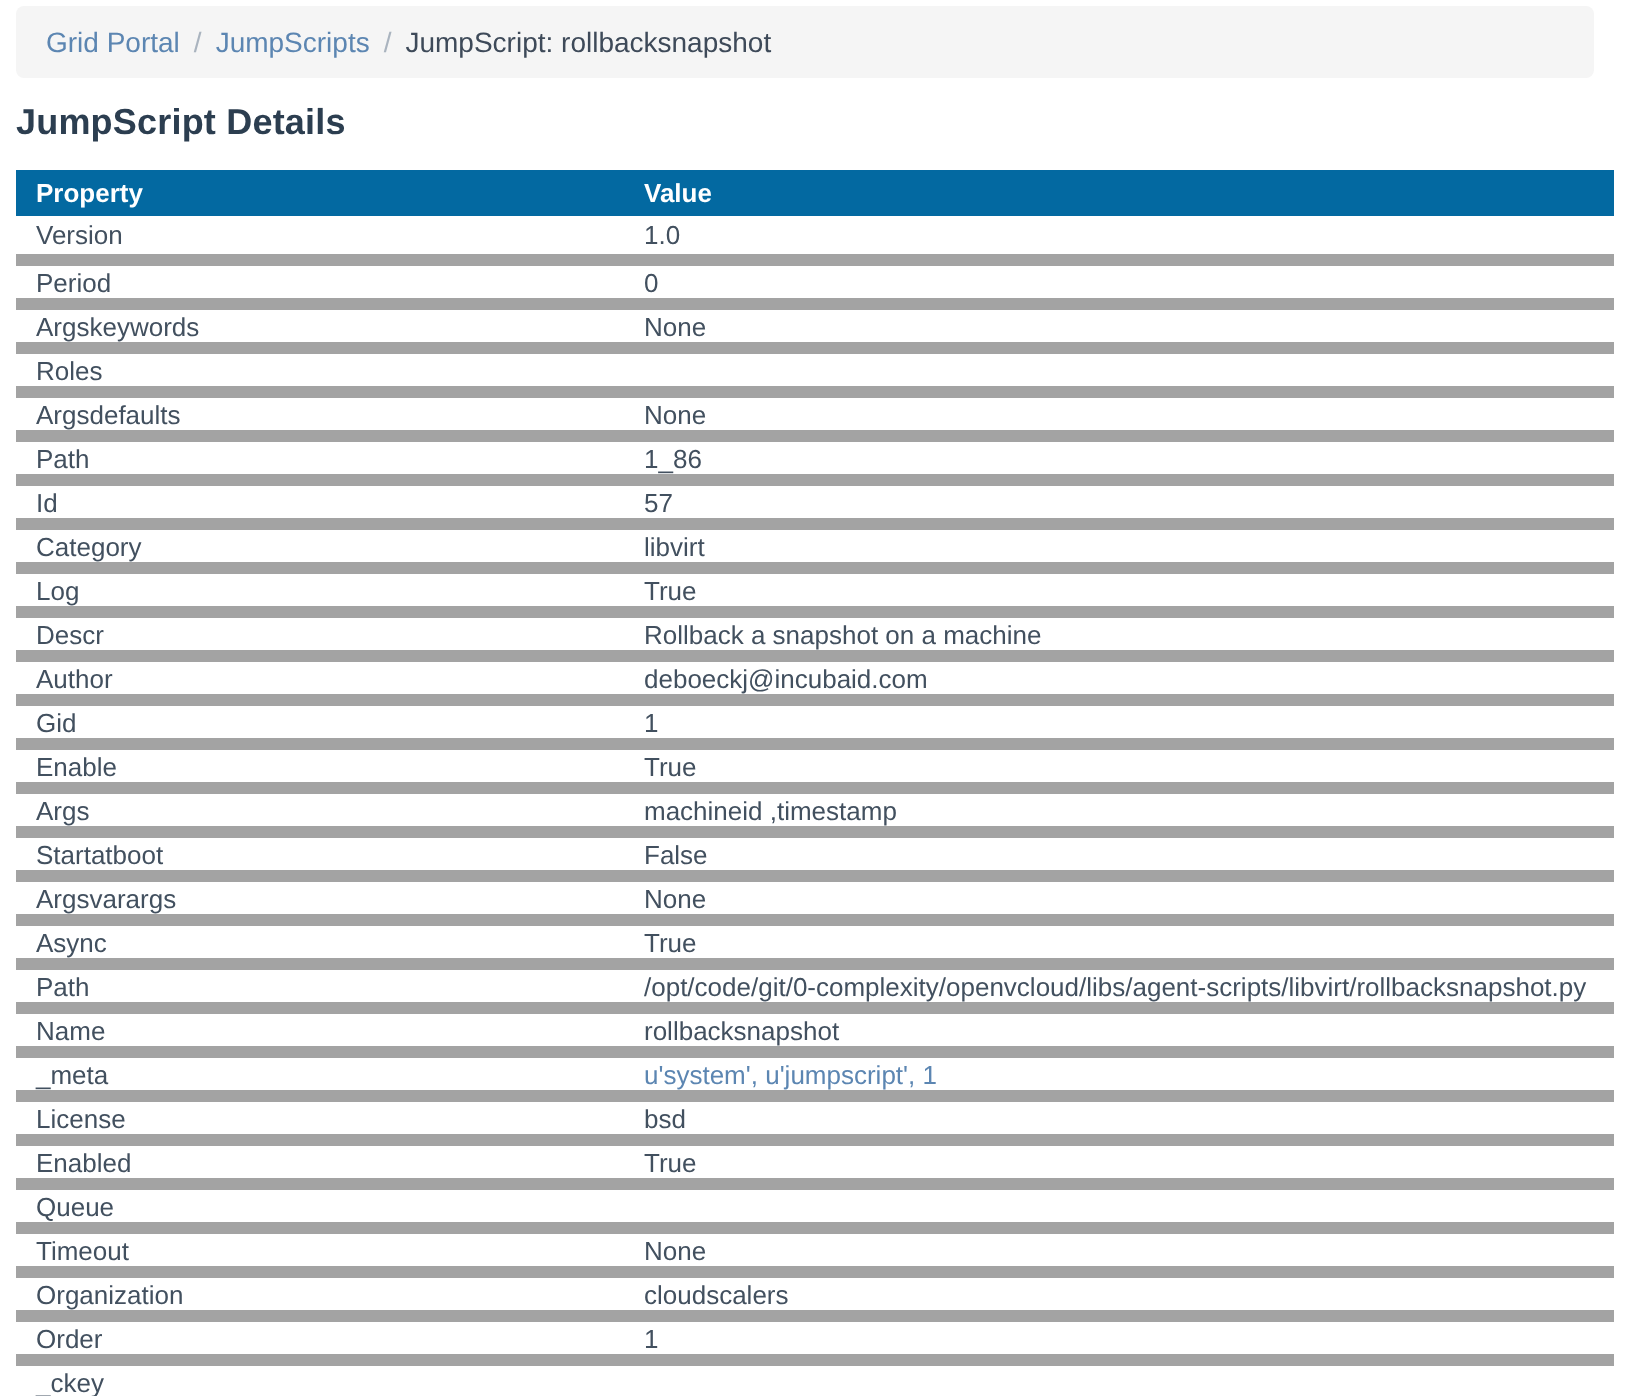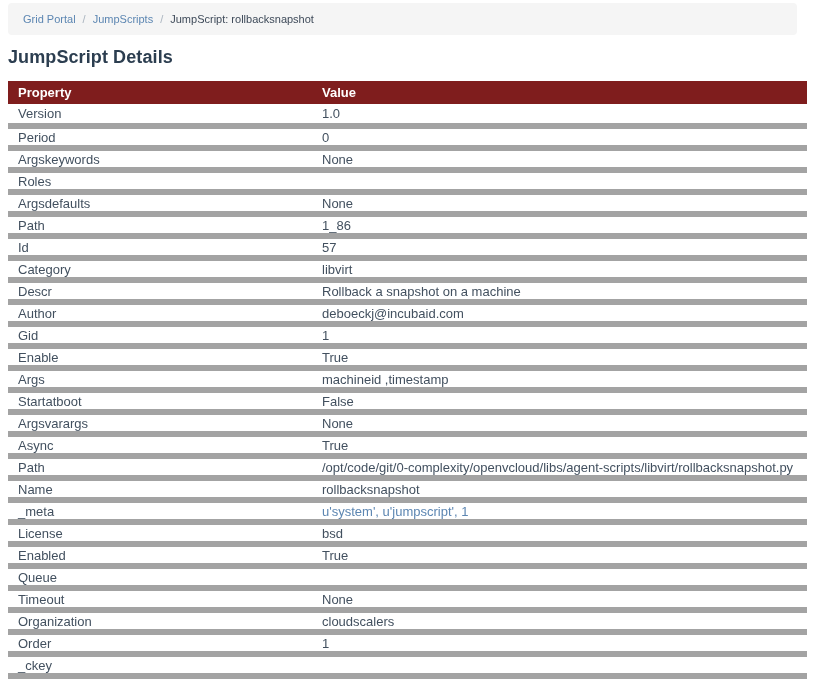--- a/index.html
+++ b/index.html
@@ -11,21 +11,21 @@
     color: #42505f;
   }
   .page { padding: 3px 8px 0 8px; }
 
   
   .breadcrumb {
     width: 789px;
     background: #f5f5f5;
     border-radius: 4px;
     padding: 10px 15px;
-    font-size: 11px;
+    font-size: 14px;
     margin-bottom: 10px;
     white-space: nowrap;
   }
   .bc-link {
     color: #5c86b2;
     text-decoration: none;
     cursor: pointer;
   }
   .bc-sep {
     color: #aab4bf;
@@ -43,21 +43,21 @@
   }
 
   
   table.details {
     width: 799px;
     border-collapse: collapse;
     table-layout: fixed;
     font-size: 13px;
   }
   table.details th {
-    background: #7f1d1d;
+    background: #0369a1;
     color: #ffffff;
     font-weight: bold;
     text-align: left;
     height: 23px;
     padding: 0 10px;
   }
   table.details th.col-prop { width: 304px; }
   table.details td {
     height: 22px;
     padding: 0 10px;
@@ -116,20 +116,24 @@
         </tr>
         <tr>
           <td>Id</td>
           <td>57</td>
         </tr>
         <tr>
           <td>Category</td>
           <td>libvirt</td>
         </tr>
         <tr>
+          <td>Log</td>
+          <td>True</td>
+        </tr>
+        <tr>
           <td>Descr</td>
           <td>Rollback a snapshot on a machine</td>
         </tr>
         <tr>
           <td>Author</td>
           <td>deboeckj@incubaid.com</td>
         </tr>
         <tr>
           <td>Gid</td>
           <td>1</td>

